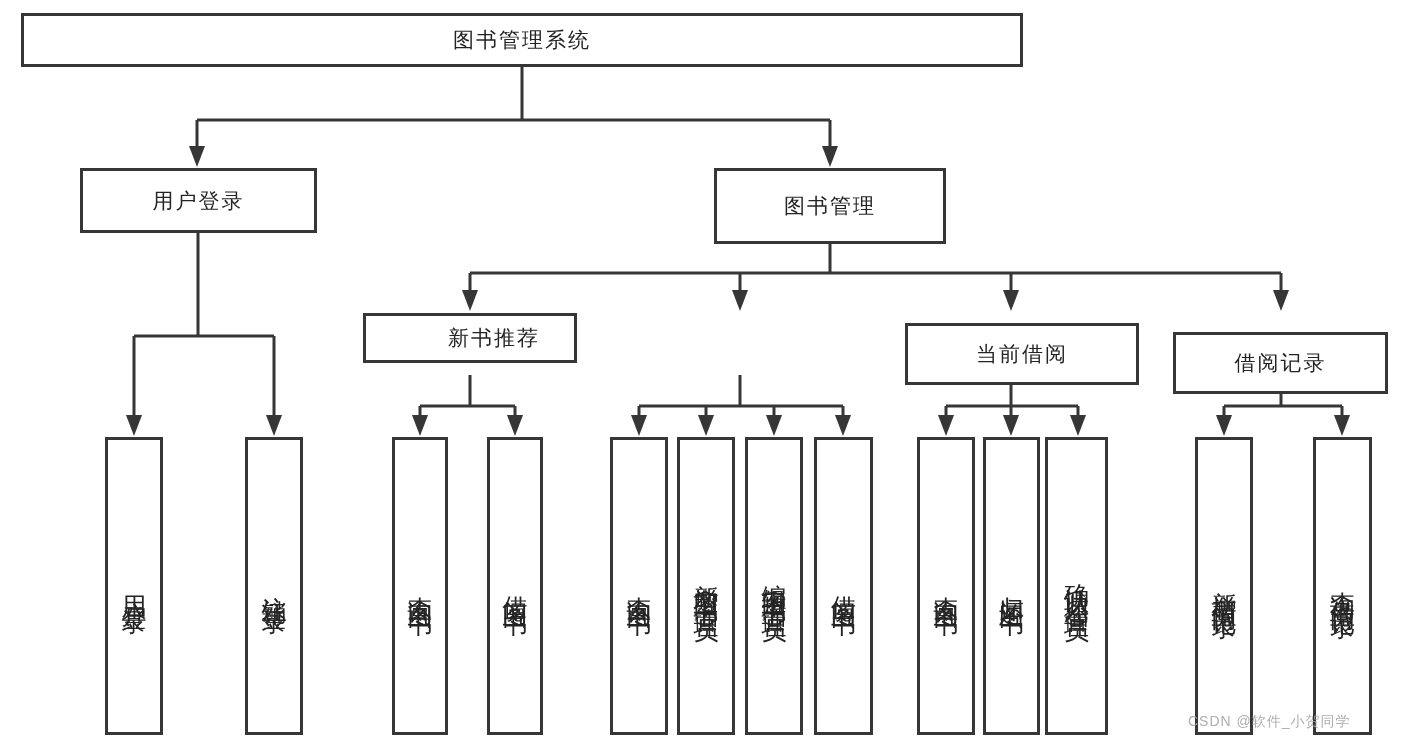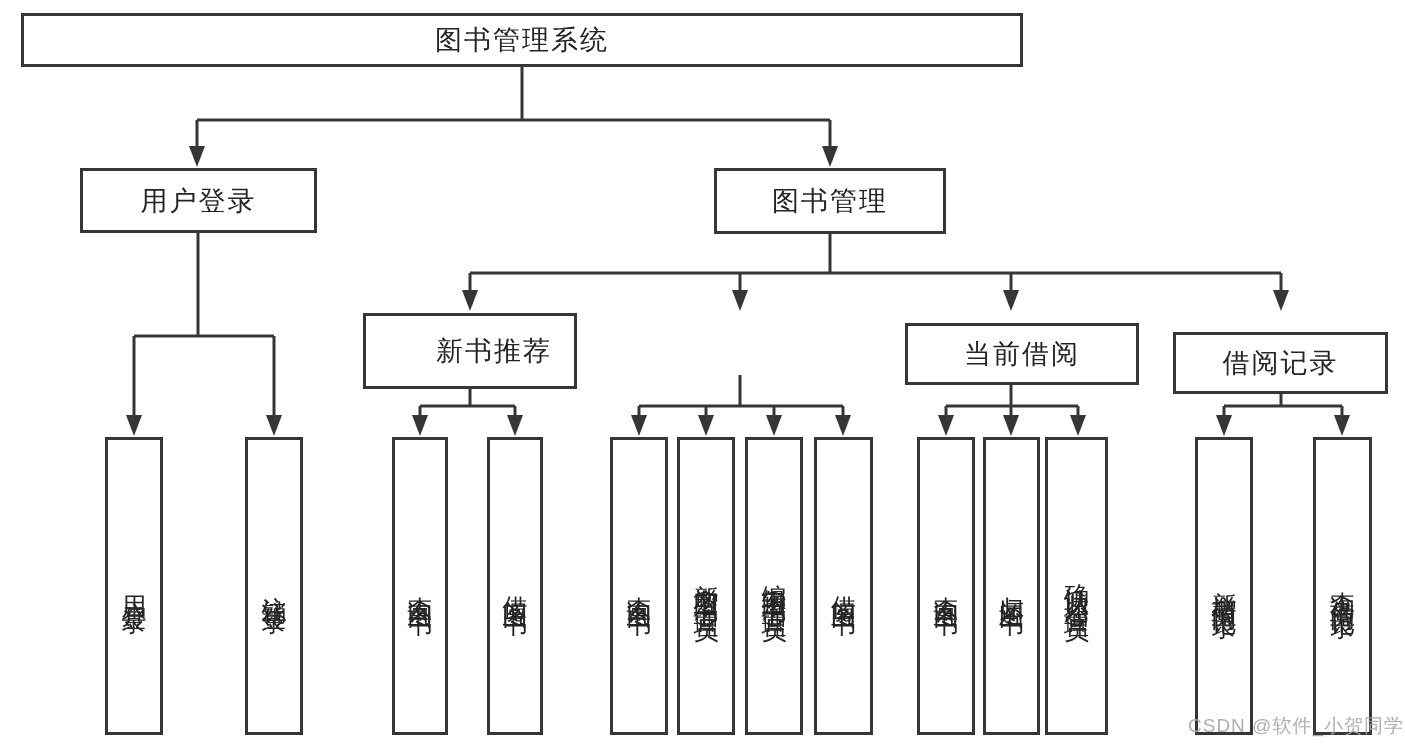--- a/index.html
+++ b/index.html
@@ -27,21 +27,21 @@
     position: absolute;
     box-sizing: border-box;
     border: 3px solid #363636;
     background: #ffffff;
     display: flex;
     align-items: center;
     justify-content: center;
     z-index: 2;
   }
   .hbox span {
-    font-size: 27px;
+    font-size: 21px;
     letter-spacing: 2px;
     color: #242424;
     white-space: nowrap;
     text-align: center;
   }
   .vbox {
     position: absolute;
     box-sizing: border-box;
     border: 3px solid #363636;
     background: #ffffff;
@@ -58,21 +58,21 @@
     font-size: 25px;
     letter-spacing: 5px;
     line-height: 1;
     color: #242424;
     white-space: nowrap;
   }
   #watermark {
     position: absolute;
     left: 1188px;
     top: 713px;
-    font-size: 19px;
+    font-size: 14px;
     letter-spacing: 1px;
     color: rgba(165,165,165,0.9);
     z-index: 5;
     white-space: nowrap;
   }
 </style>
 </head>
 <body>
 
 <div id="canvas">
@@ -117,25 +117,25 @@
     </g>
   </svg>
 
   <div class="hbox" style="left:21px; top:13px; width:1002px; height:54px;">
     <span>图书管理系统</span>
   </div>
 
   <div class="hbox" style="left:80px; top:168px; width:237px; height:65px;">
     <span>用户登录</span>
   </div>
-  <div class="hbox" style="left:714px; top:168px; width:232px; height:66px;">
+  <div class="hbox" style="left:714px; top:168px; width:232px; height:76px;">
     <span>图书管理</span>
   </div>
 
-  <div class="hbox" style="left:363px; top:313px; width:214px; height:76px;padding-left:48px;">
+  <div class="hbox" style="left:363px; top:313px; width:214px; height:50px;padding-left:48px;">
     <span>新书推荐</span>
   </div>
   <div class="hbox" style="left:905px; top:323px; width:234px; height:62px;">
     <span>当前借阅</span>
   </div>
   <div class="hbox" style="left:1173px; top:332px; width:215px; height:62px;">
     <span>借阅记录</span>
   </div>
 
   <div class="vbox" style="left:105px; width:58px;">

